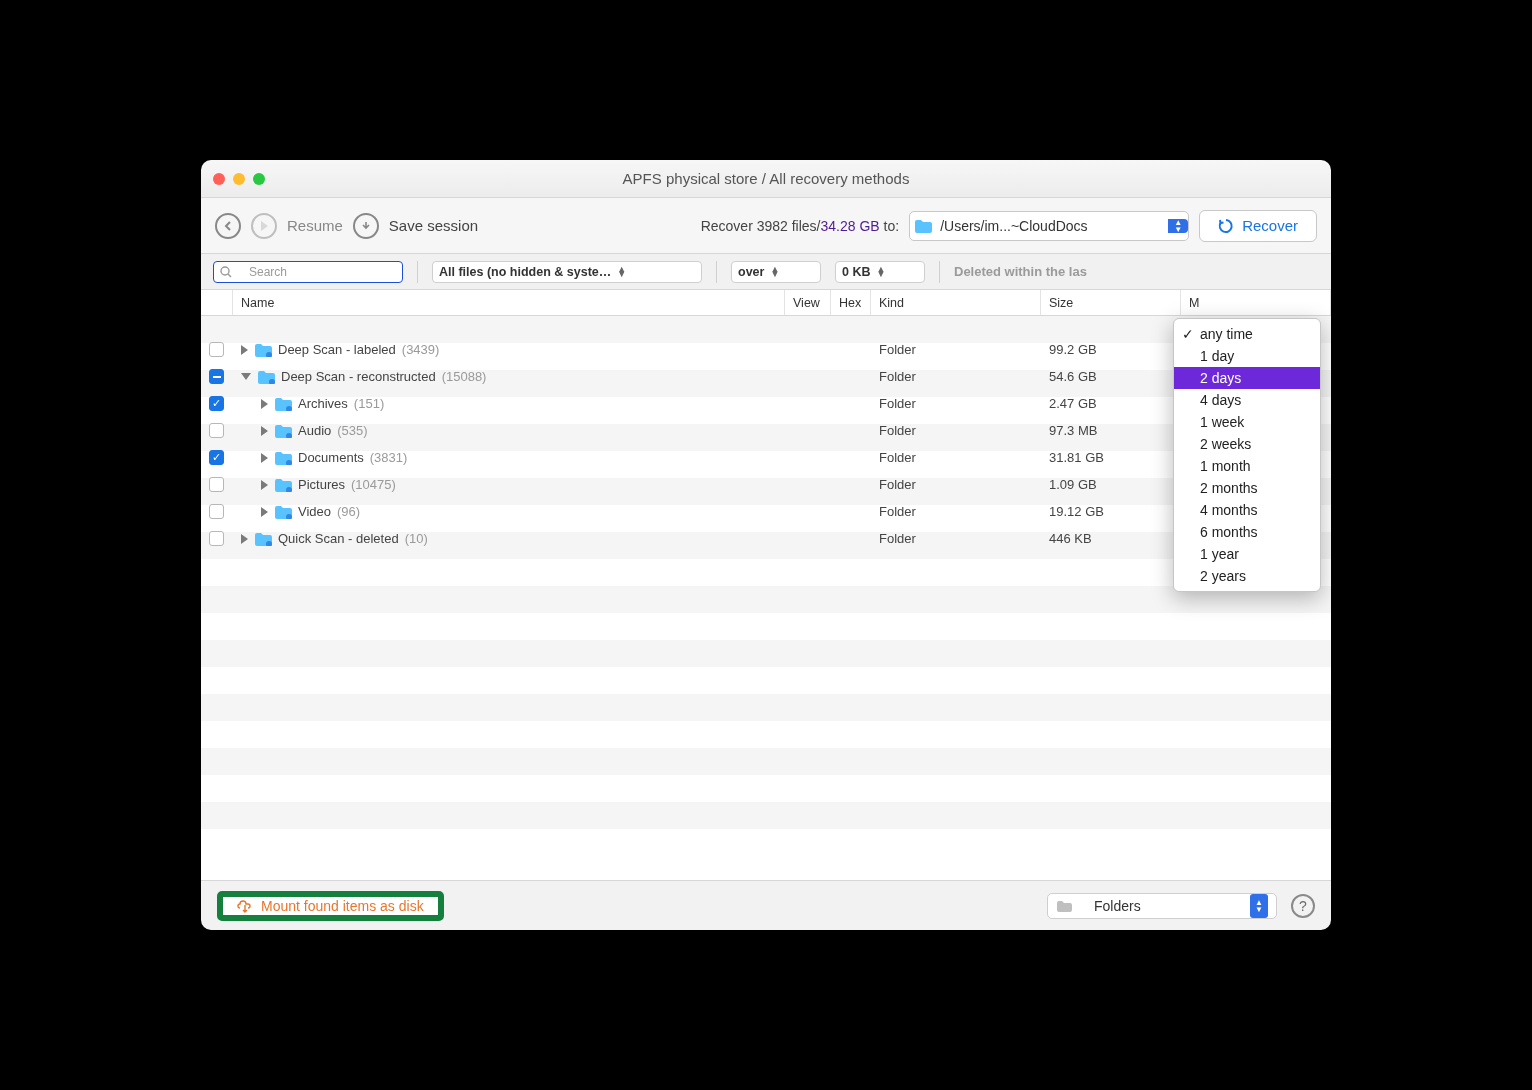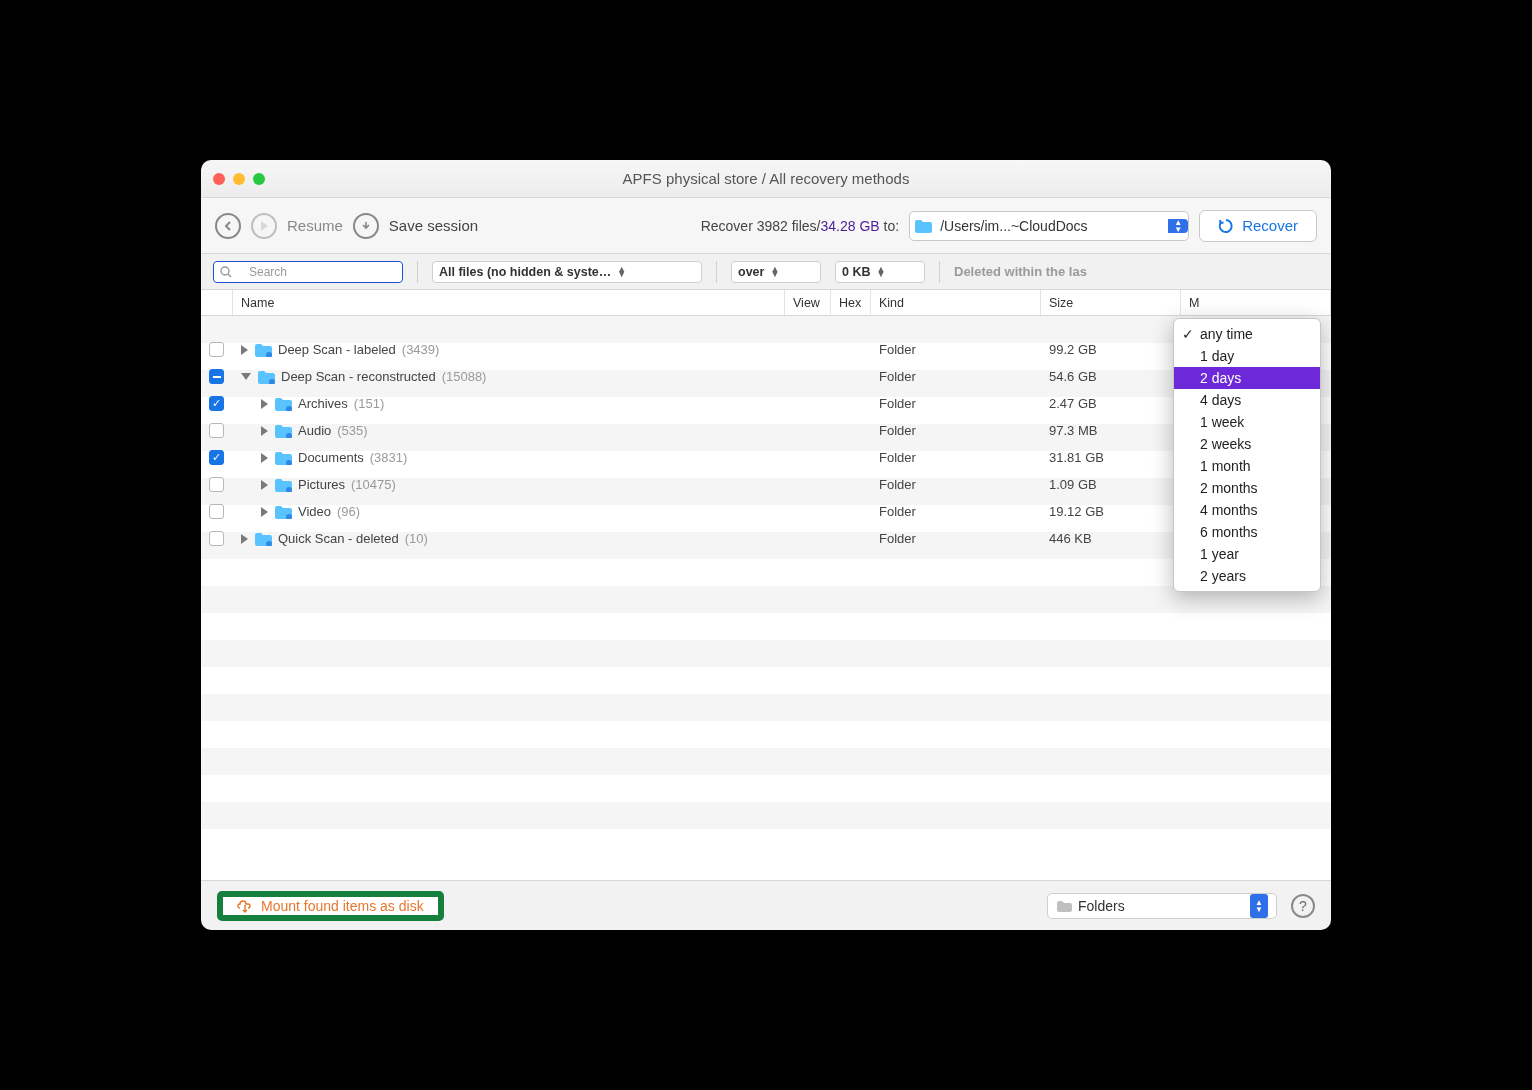--- a/index.html
+++ b/index.html
@@ -433,21 +433,21 @@
       <svg width="16" height="16" viewBox="0 0 16 16">
           <path d="M3 10 Q1 10 1 8 Q1 6 3 6 Q3 3 6 3 Q9 3 9 6 L11 6 Q13 6 13 8 Q13 10 11 10 M8 7 L8 14 M6 12 L8 14 L10 12" stroke="#e8762d" stroke-width="1.4" fill="none"></path>
         </svg>
       <span>Mount found items as disk</span>
     </button>
     <div class="spacer"></div>
     <div class="folders-select">
       <svg width="16" height="12" viewBox="0 0 16 12">
           <path d="M1 3 Q1 1 3 1 L6 1 L8 3 L14 3 Q16 3 16 5 L16 10 Q16 12 14 12 L3 12 Q1 12 1 10 Z" fill="#bfbfbf"></path>
         </svg>
-      <span style="flex:1;padding:0 6px">Folders</span>
+      <span style="flex:1;padding:0 22px">Folders</span>
       <span class="updown" style="height:24px;border-radius:3px;width:18px">
           <span>▲</span>
           <span>▼</span>
         </span>
     </div>
     <div class="help-btn">?</div>
   </div>
 
   <div class="menu" id="menu">
       <div class="menu-item">

